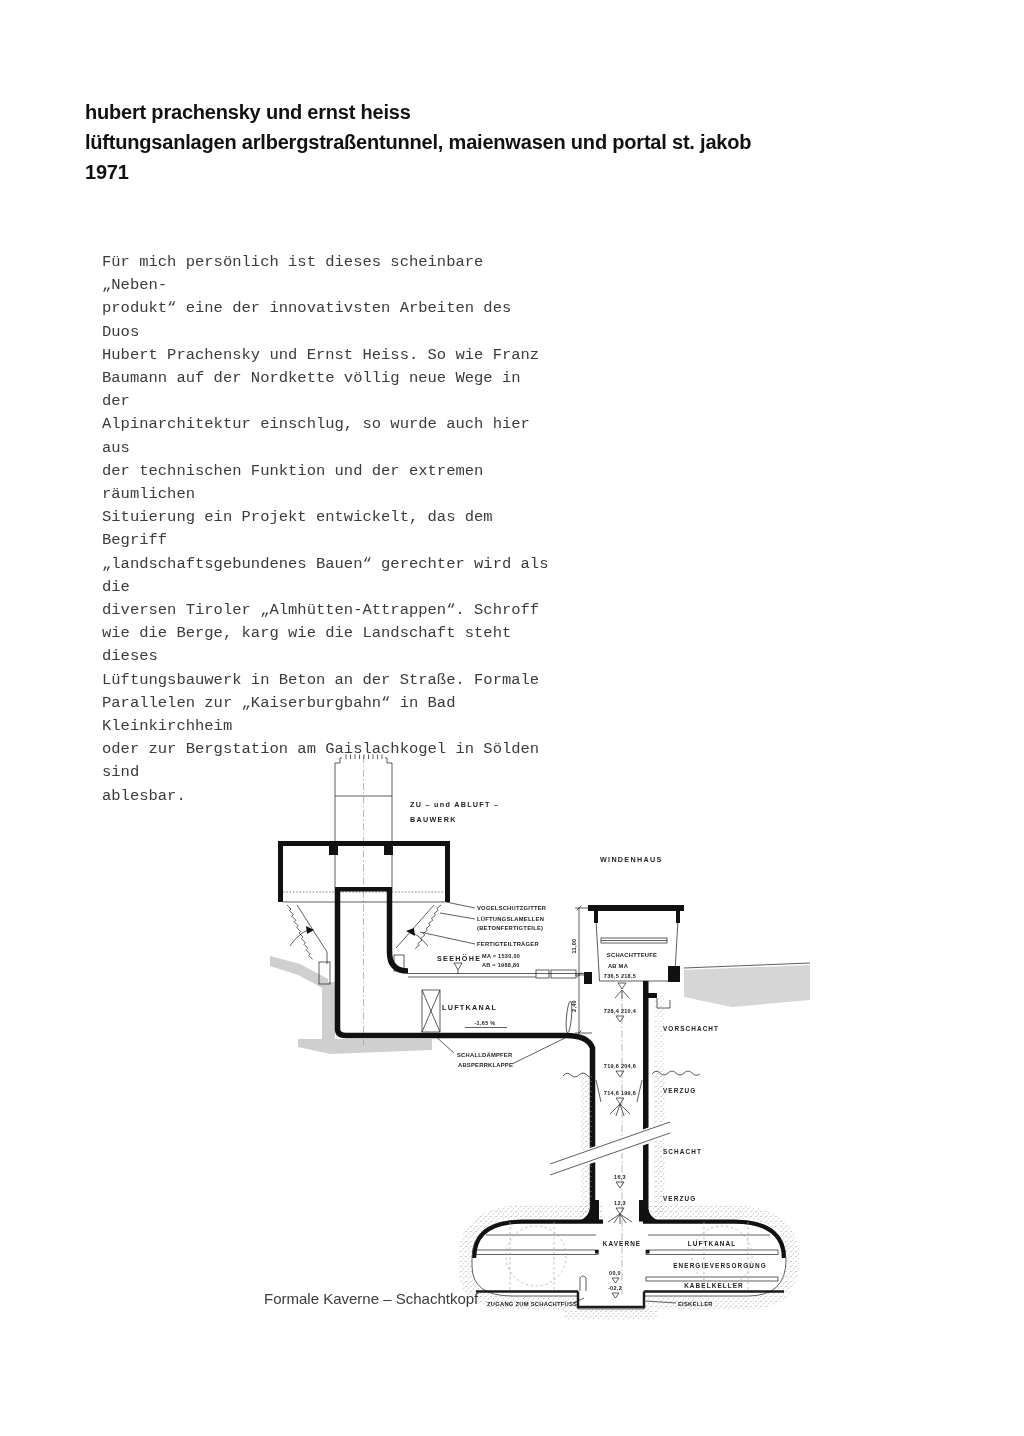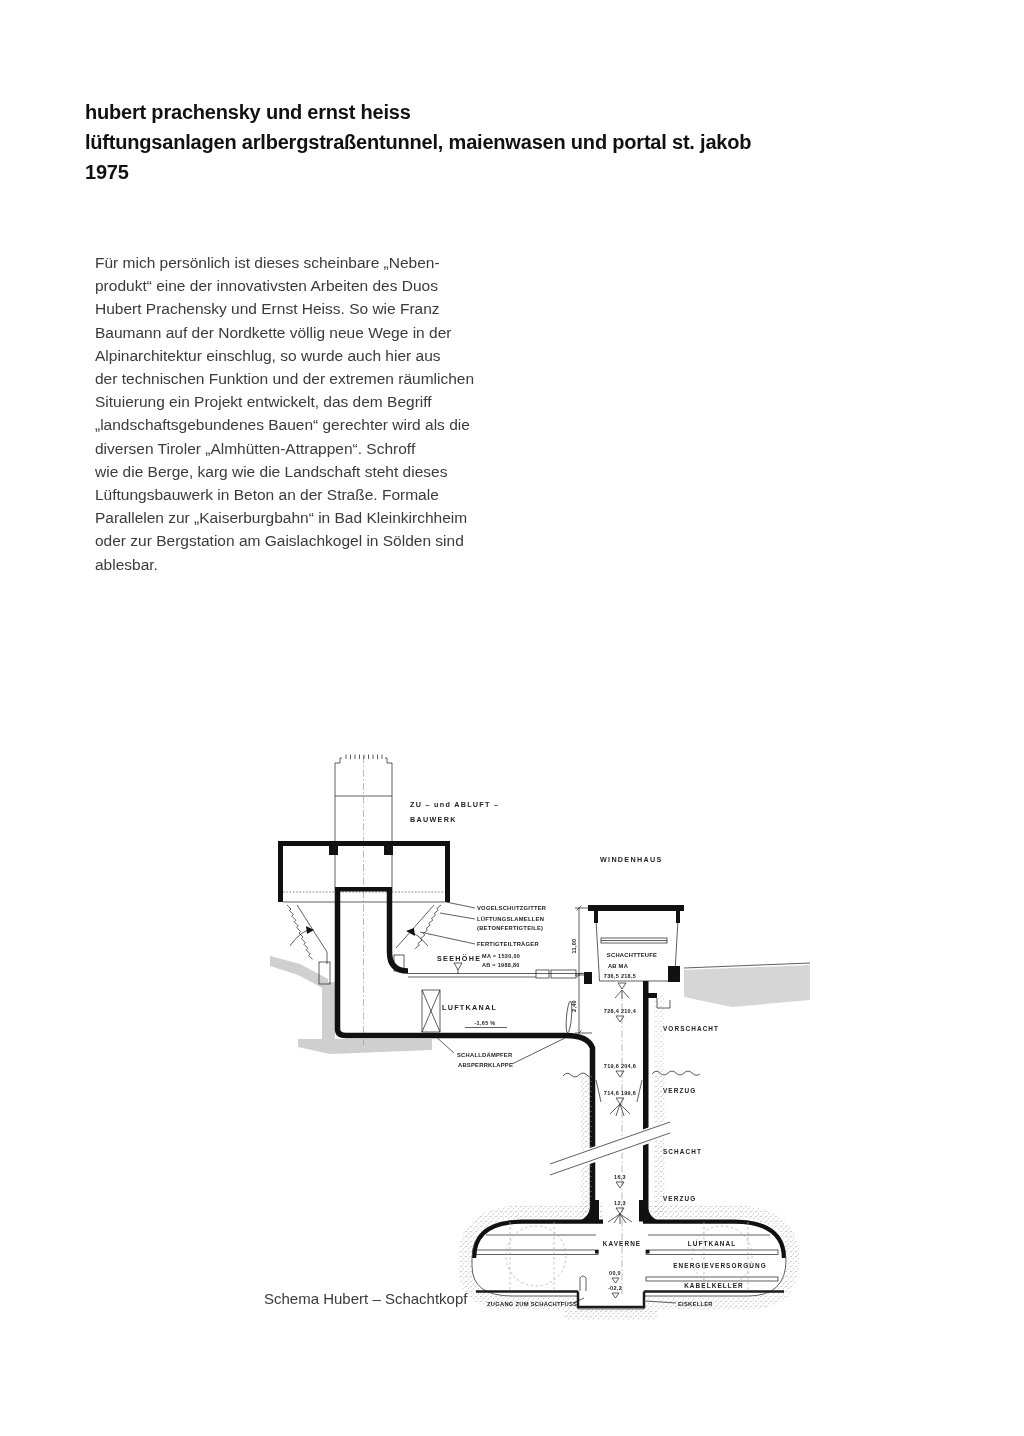--- a/index.html
+++ b/index.html
@@ -11,23 +11,24 @@
     overflow:hidden;
     font-family:"Liberation Sans",sans-serif;
   }
   .title{
     position:absolute;left:85px;top:84px;
     font-size:20px;font-weight:bold;line-height:30px;
     letter-spacing:-0.2px;color:#111;
     white-space:pre-line;
   }
   .essay{
-    position:absolute;left:95px;top:251px;width:450px;
+    position:absolute;left:102px;top:251px;width:450px;
     font-size:15.5px;line-height:23.2px;color:#3b3b3b;
     white-space:pre-line;
+    font-family:Liberation Mono, monospace;
   }
   .credit{
     position:absolute;left:85px;top:601px;width:450px;
     font-size:15.5px;line-height:23.2px;color:#3b3b3b;
     white-space:pre-line;
   }
   .figure{
     position:absolute;left:270px;top:750px;width:540px;height:570px;text-align:center;
   }
   .caption{
@@ -51,21 +52,21 @@
   svg .gray{fill:#cfcfcf;stroke:none;}
   svg .tri{fill:none;stroke:#1a1a1a;stroke-width:0.7;}
 </style>
 </head>
 <body>
 
 <div class="page">
 
   <h1 class="title">hubert prachensky und ernst heiss
 lüftungsanlagen arlbergstraßentunnel, maienwasen und portal st. jakob
-1975</h1>
+1971</h1>
 
   <div class="essay">Für mich persönlich ist dieses scheinbare „Neben-
 produkt“ eine der innovativsten Arbeiten des Duos
 Hubert Prachensky und Ernst Heiss. So wie Franz
 Baumann auf der Nordkette völlig neue Wege in der
 Alpinarchitektur einschlug, so wurde auch hier aus
 der technischen Funktion und der extremen räumlichen
 Situierung ein Projekt entwickelt, das dem Begriff
 „landschaftsgebundenes Bauen“ gerechter wird als die
 diversen Tiroler „Almhütten-Attrappen“. Schroff
@@ -319,15 +320,15 @@
       <text class="t lbl" x="450" y="518" text-anchor="middle">ENERGIEVERSORGUNG</text>
       <text class="t lbl" x="444" y="538" text-anchor="middle">KABELKELLER</text>
       <text class="t num" x="345" y="525" text-anchor="middle">00,0</text>
       <text class="t num" x="345" y="540" text-anchor="middle">-02,2</text>
       <text class="t sm" x="217" y="556">ZUGANG ZUM SCHACHTFUSS</text>
       <text class="t sm" x="408" y="556">EISKELLER</text>
     </g>
   </svg>
   </div>
 
-  <div class="caption">Schema Hubert – Schachtkopf</div>
+  <div class="caption">Formale Kaverne – Schachtkopf</div>
 
 </div>
 
 </body></html>

